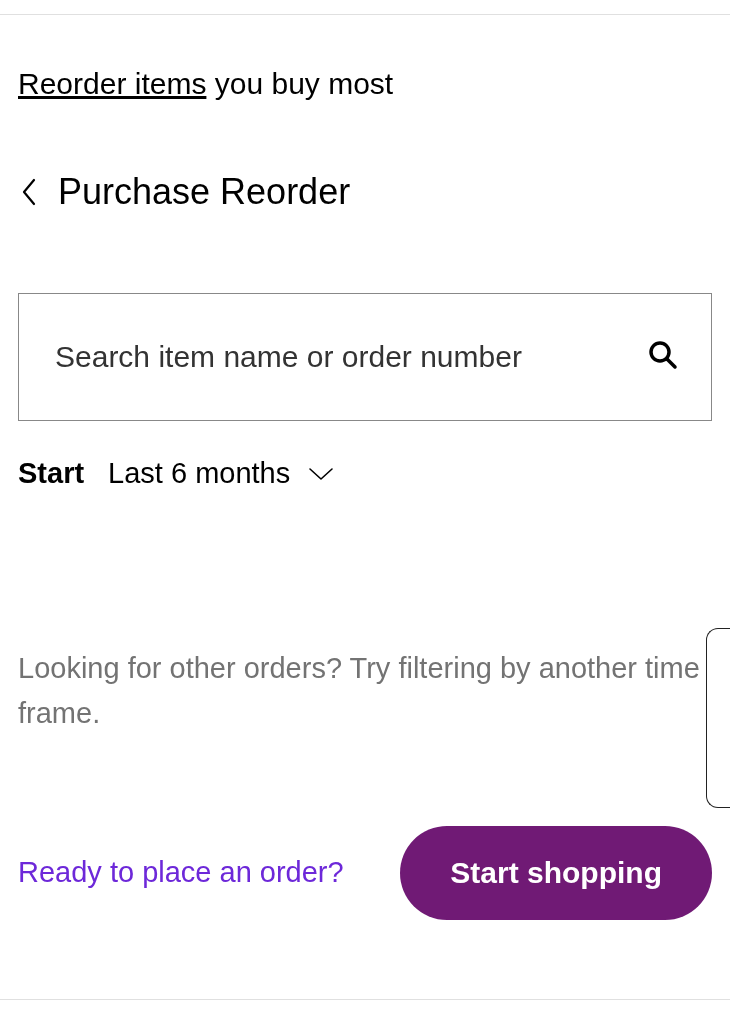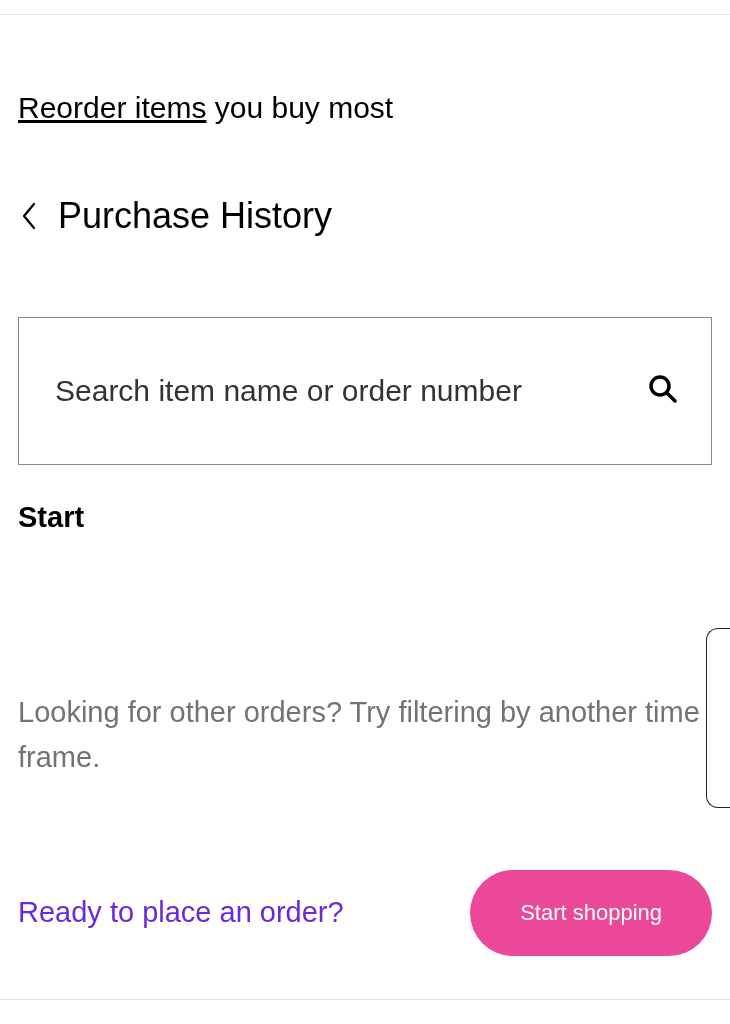--- a/index.html
+++ b/index.html
@@ -17,21 +17,21 @@
     }
     .top-divider {
       height: 1px;
       background: #e0e0e0;
       margin-top: 14px;
     }
     .content {
       padding: 0 18px;
     }
     .reorder-line {
-      margin-top: 76px;
+      margin-top: 52px;
       font-size: 30px;
       color: #000;
       font-weight: 400;
     }
     .reorder-link {
       text-decoration: underline;
       color: #000;
       font-weight: 400;
     }
     .header-row {
@@ -52,21 +52,21 @@
       font-size: 36px;
       font-weight: 500;
       color: #000;
     }
     .search-wrap {
       margin-top: 80px;
       position: relative;
     }
     .search-box {
       width: 100%;
-      height: 148px;
+      height: 128px;
       border: 1px solid #888;
       font-size: 30px;
       padding: 0 36px;
       padding-right: 90px;
       color: #000;
       outline: none;
       font-family: inherit;
     }
     .search-box::placeholder {
       color: #333;
@@ -111,26 +111,26 @@
       display: flex;
       align-items: center;
       justify-content: space-between;
       gap: 20px;
     }
     .cta-text {
       font-size: 29px;
       color: #6d28d9;
     }
     .cta-button {
-      background: #ec4899;
+      background: #701a75;
       color: #fff;
       border: none;
       border-radius: 50px;
-      font-size: 22px;
-      font-weight: 400;
+      font-size: 30px;
+      font-weight: 700;
       padding: 30px 50px;
       cursor: pointer;
       font-family: inherit;
     }
     .bottom-divider {
       position: absolute;
       bottom: 24px;
       left: 0;
       right: 0;
       height: 1px;
@@ -159,35 +159,41 @@
   <div class="reorder-line">
     <a href="#" class="reorder-link">Reorder items</a><span> you buy most</span>
   </div>
 
   <div class="header-row">
     <div class="back-chevron">
       <svg width="16" height="28" viewBox="0 0 16 28" fill="none">
         <path d="M13 2 L3 14 L13 26" stroke="#000" stroke-width="2.2" fill="none" stroke-linecap="round" stroke-linejoin="round"></path>
       </svg>
     </div>
-    <h1 class="page-title">Purchase History</h1>
+    <h1 class="page-title">Purchase Reorder</h1>
   </div>
 
   <div class="search-wrap">
     <input type="text" class="search-box" placeholder="Search item name or order number" style="">
     <div class="search-icon">
       <svg width="30" height="30" viewBox="0 0 30 30">
         <circle cx="12" cy="12" r="9" stroke="#000" stroke-width="3.5" fill="none"></circle>
         <line x1="19" y1="19" x2="27" y2="27" stroke="#000" stroke-width="3.5" stroke-linecap="round"></line>
       </svg>
     </div>
   </div>
 
   <div class="filter-row">
     <span class="filter-label">Start</span>
+    <div class="filter-dropdown">
+      <span class="filter-value">Last 6 months</span>
+      <svg width="26" height="14" viewBox="0 0 26 14" fill="none">
+        <path d="M2 2 L13 12 L24 2" stroke="#000" stroke-width="1.6" fill="none" stroke-linecap="round" stroke-linejoin="round"></path>
+      </svg>
+    </div>
   </div>
 
   <div class="empty-message">Looking for other orders? Try filtering by another time frame.</div>
 
   <div class="cta-row">
     <span class="cta-text">Ready to place an order?</span>
     <button class="cta-button">Start shopping</button>
   </div>
 
 </div>

